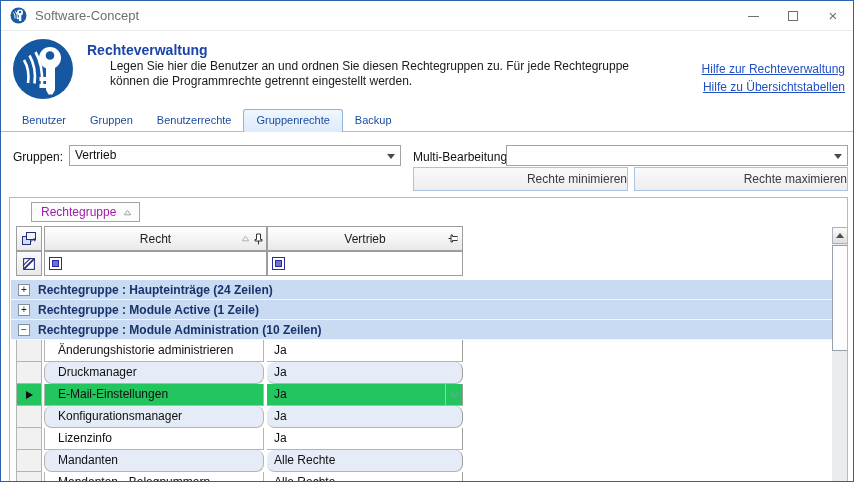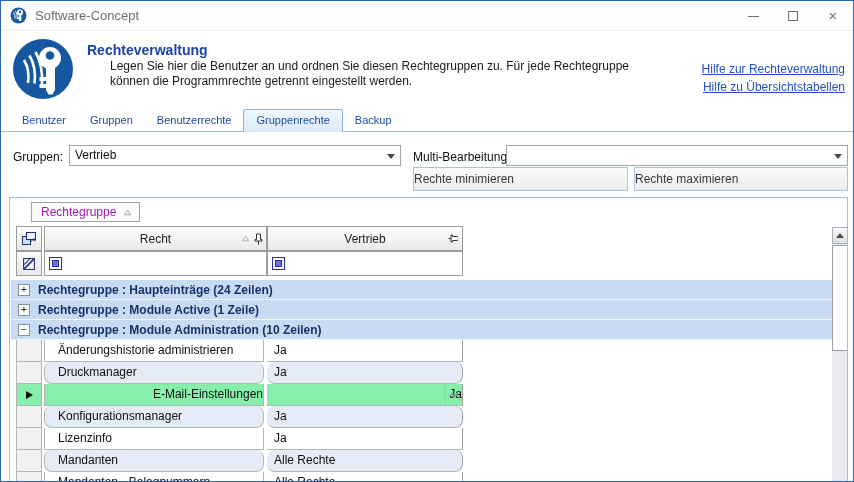--- a/index.html
+++ b/index.html
@@ -33,21 +33,21 @@
     border-bottom:none; border-radius:3px 3px 0 0; margin-bottom:-1px; padding-bottom:6px; z-index:2; }
 
   
   .field-label { position:absolute; font-size:12px; color:#101010; }
   .combo { position:absolute; height:21px; border:1px solid #a3a3a3; background:#fff;
     font-size:12px; color:#101010; line-height:19px; padding:0 18px 0 5px; cursor:pointer; }
   .combo-arrow { position:absolute; right:5px; top:8px; width:0; height:0;
     border-left:4px solid transparent; border-right:4px solid transparent; border-top:5px solid #4a4a4a; }
   .action-btn { position:absolute; height:24px; border:1px solid #abc3e1;
     background:linear-gradient(#fafafa,#ededed); font-size:12px; color:#3a3a3a;
-    text-align:left; line-height:22px; cursor:pointer; }
+    text-align:right; line-height:22px; cursor:pointer; }
 
   
   .grid { position:absolute; left:8px; top:196px; width:839px; height:286px;
     border:1px solid #a9bbce; background:#fff; overflow:hidden; }
   .groupby-btn { position:absolute; left:21px; top:4px; height:20px; border:1px solid #a3a3a3;
     background:#fcfcfc; font-size:12px; color:#a21caf; padding:0 7px 0 9px;
     display:flex; align-items:center; gap:7px; cursor:pointer; }
 
   .hcell { position:absolute; top:28px; height:25px; background:linear-gradient(#ffffff,#e9e9e9);
     border:1px solid #9d9d9d; font-size:12px; color:#222; display:flex; align-items:center;
@@ -72,21 +72,21 @@
     background:#fff; font-size:10px; line-height:10px; text-align:center; color:#222; font-weight:normal; }
 
   .drow { position:absolute; left:6px; width:447px; height:22px; }
   .dgutter { position:absolute; left:0; top:0; width:26px; height:22px; background:#f1f1f1;
     border:1px solid #b4b4b4; border-top:none; display:flex; align-items:center; justify-content:center; }
   .dcell { position:absolute; top:0; height:22px; font-size:12px; color:#101010; line-height:21px;
     border-bottom:1px solid #b4b4b4; background:#fff; cursor:default; }
   .dc1 { left:28px; width:220px; border-left:1px solid #b4b4b4; border-right:1px solid #b4b4b4; padding-left:13px; }
   .dc2 { left:251px; width:196px; border-right:1px solid #9d9d9d; padding-left:7px; }
   .drow.alt .dcell { background:#e5ebf7;border-radius:8px; }
-  .drow.selected .dcell, .drow.selected .dgutter { background:#86efac;text-align:right; }
+  .drow.selected .dcell, .drow.selected .dgutter { background:#22c55e; }
   .row-pointer { width:0; height:0; border-top:4px solid transparent; border-bottom:4px solid transparent;
     border-left:7px solid #111; }
   .cell-chevron { position:absolute; right:0; top:0; width:17px; height:21px;
     border-left:1px solid #cdcd2a; display:flex; align-items:center; justify-content:center; cursor:pointer; }
 
   .vscroll { position:absolute; left:822px; top:29px; width:16px; bottom:0; background:#e9ebee; }
   .vscroll-up { position:absolute; left:0; top:0; width:16px; height:17px;
     background:linear-gradient(#fbfbfb,#dedede); border:1px solid #a9b2bc;
     display:flex; align-items:center; justify-content:center; cursor:pointer; }
   .up-arrow { width:0; height:0; border-left:4px solid transparent; border-right:4px solid transparent;

